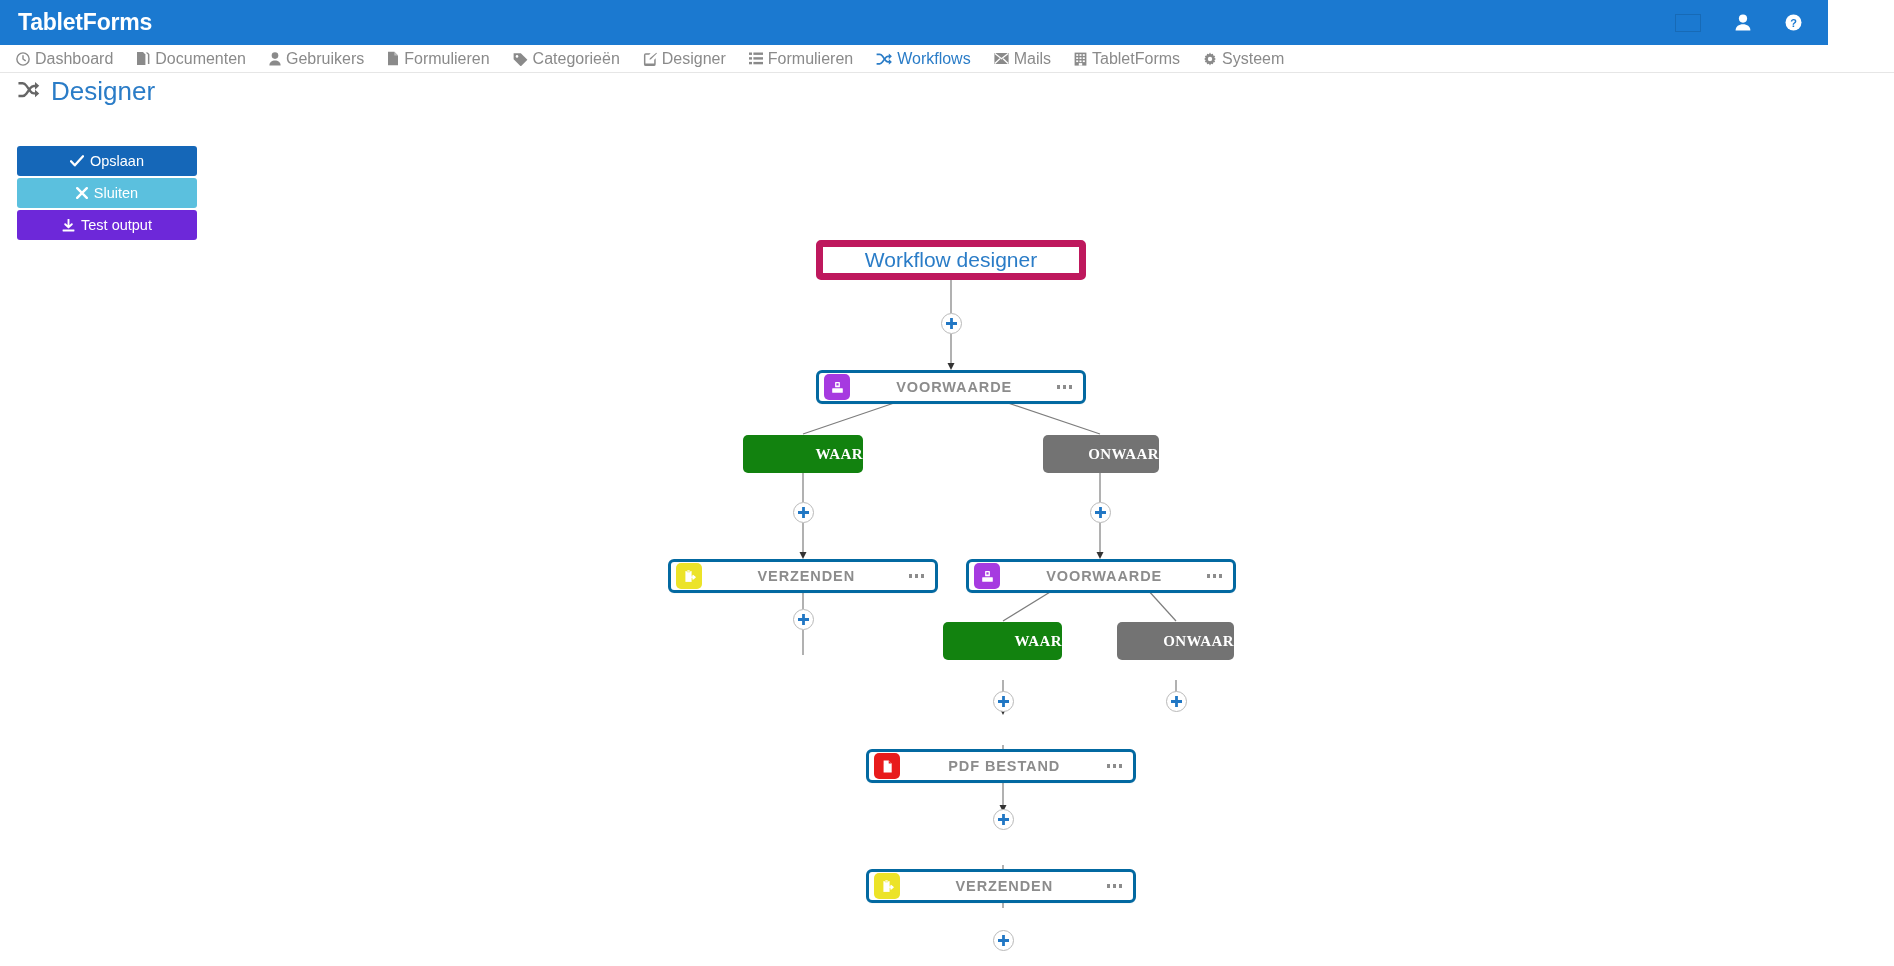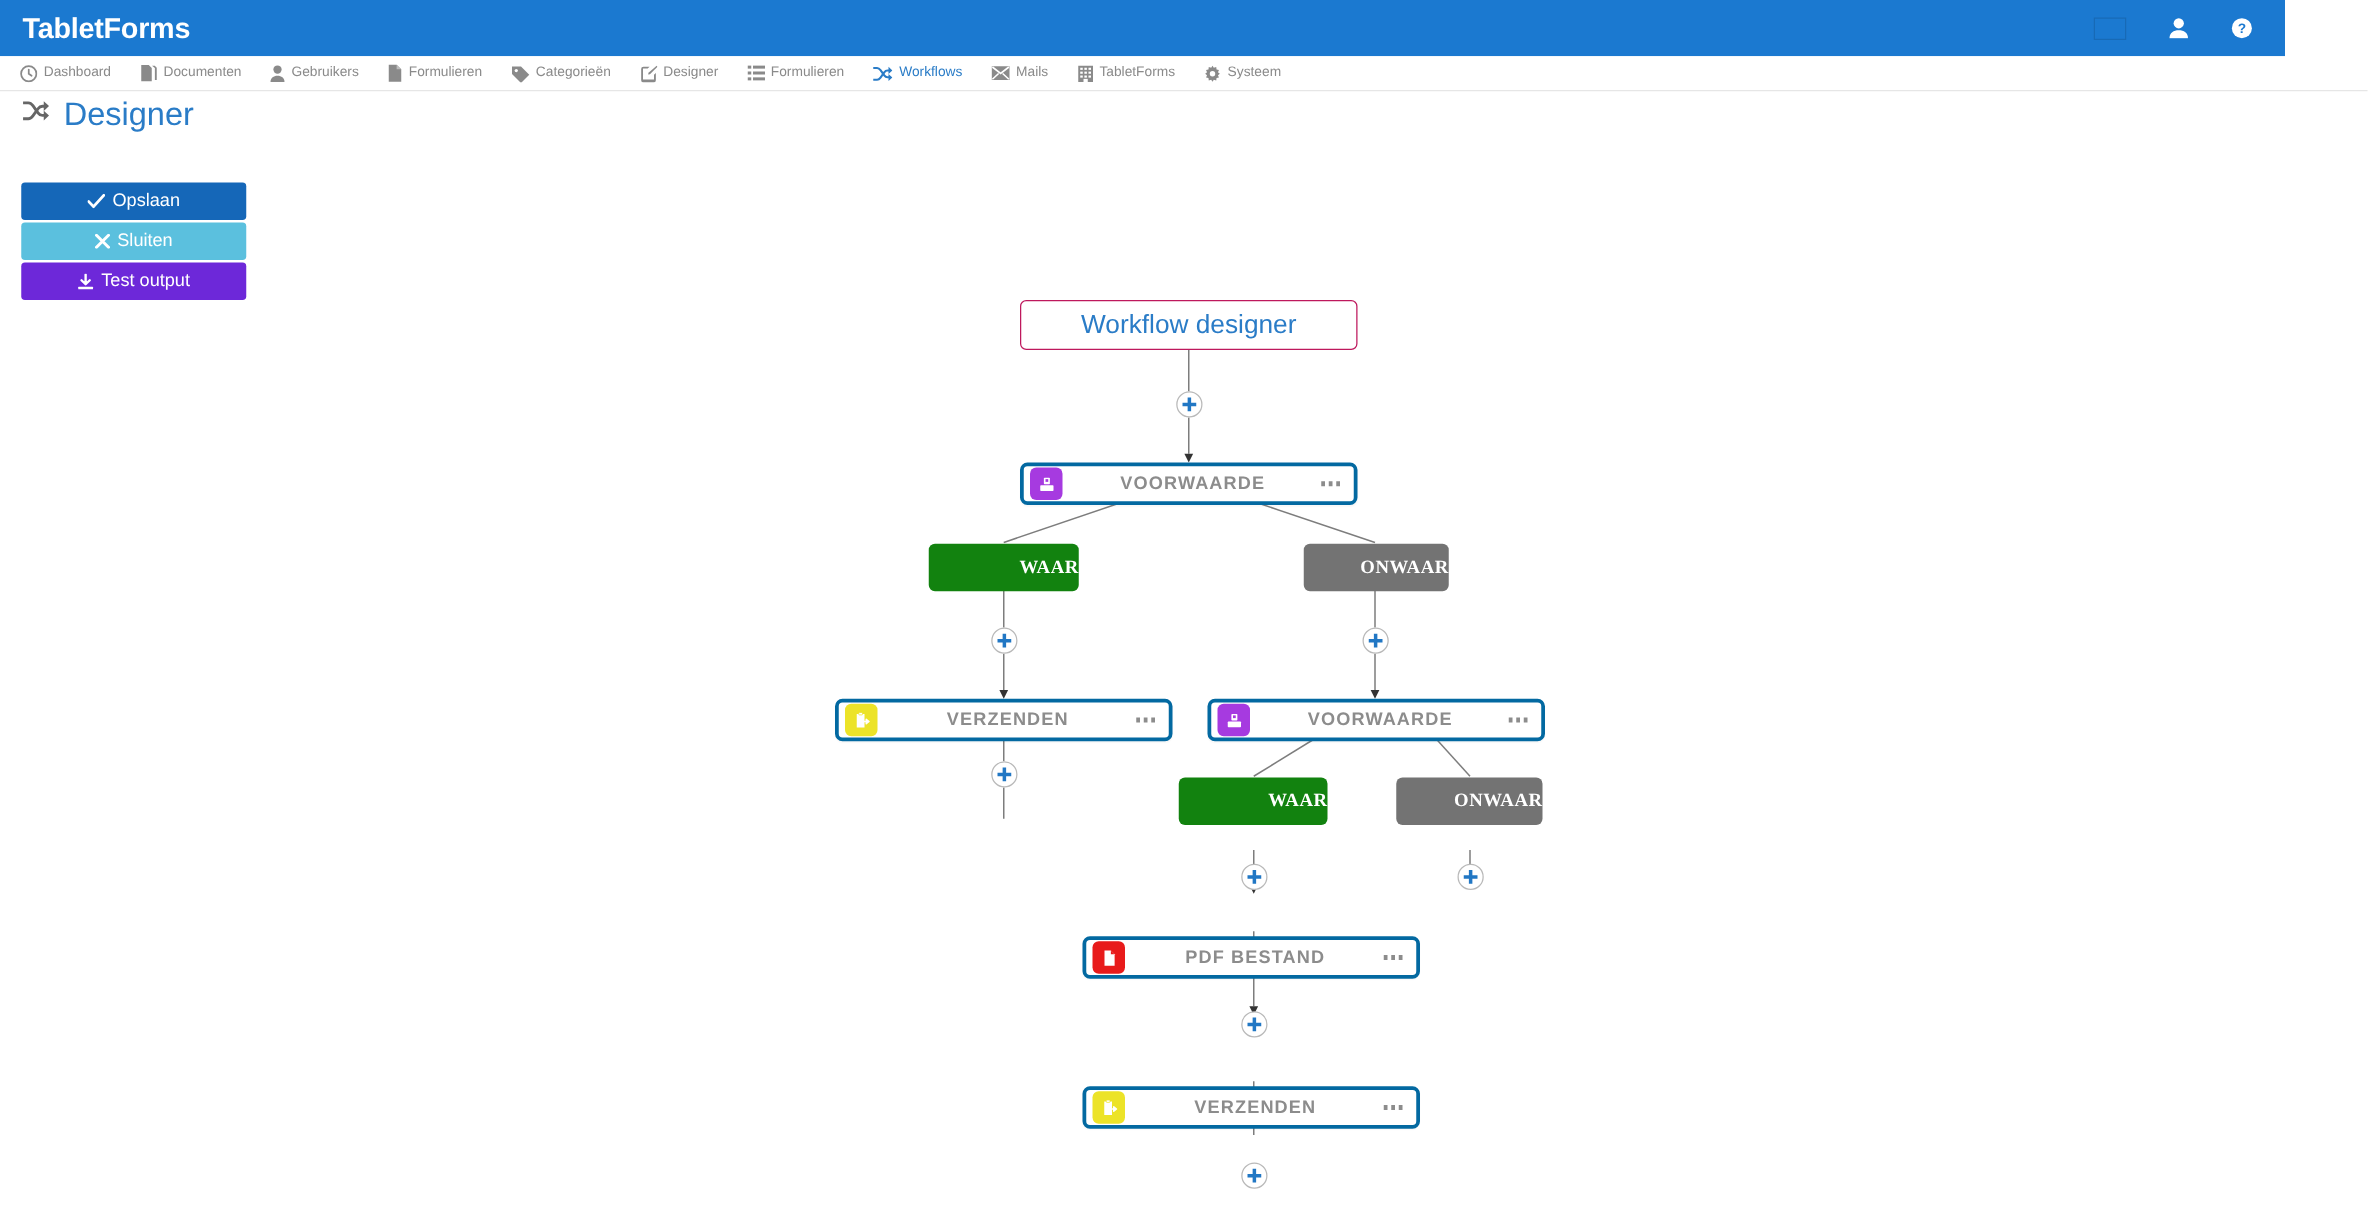--- a/index.html
+++ b/index.html
@@ -50,21 +50,21 @@
     width: 1894px; height: 28px;
     background: #ffffff;
     border-bottom: 1px solid #e6e6e6;
     display: flex; align-items: center;
     padding-left: 16px;
   }
   .nav-item {
     display: flex; align-items: center;
     gap: 5px;
     margin-right: 23px;
-    font-size: 11px;
+    font-size: 16px;
     color: #8a8a8a;
     cursor: pointer;
     white-space: nowrap;
     line-height: 1;
   }
   .nav-item.active { color: #2a7cc7; }
   .nav-item svg { display: block; flex: 0 0 auto; }
 
   
   .page-title {
@@ -116,21 +116,21 @@
 
   .node {
     position: absolute;
     pointer-events: auto;
   }
 
   
   .node-root {
     width: 270px; height: 40px;
     background: #ffffff;
-    border: 1px solid #be185d;
+    border: 7px solid #be185d;
     border-radius: 5px;
     display: flex; align-items: center; justify-content: center;
     color: #2a7cc7;
     font-size: 21px;
     cursor: pointer;
   }
 
   
   .node-card {
     width: 270px; height: 34px;

